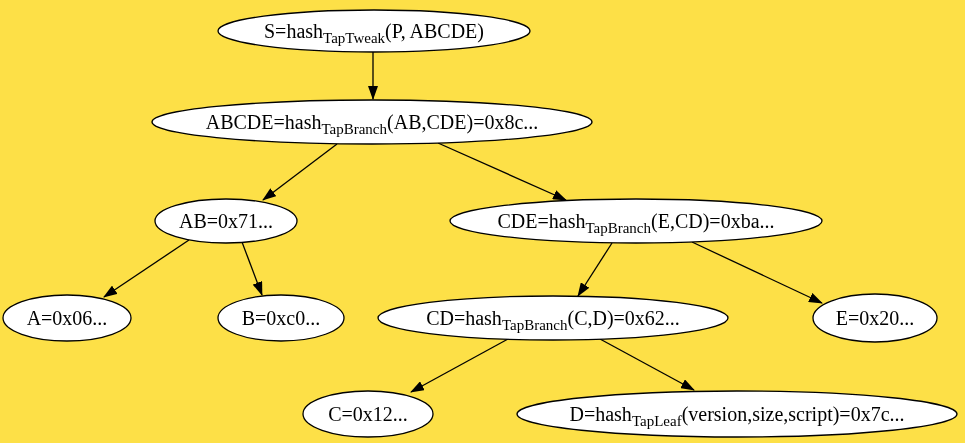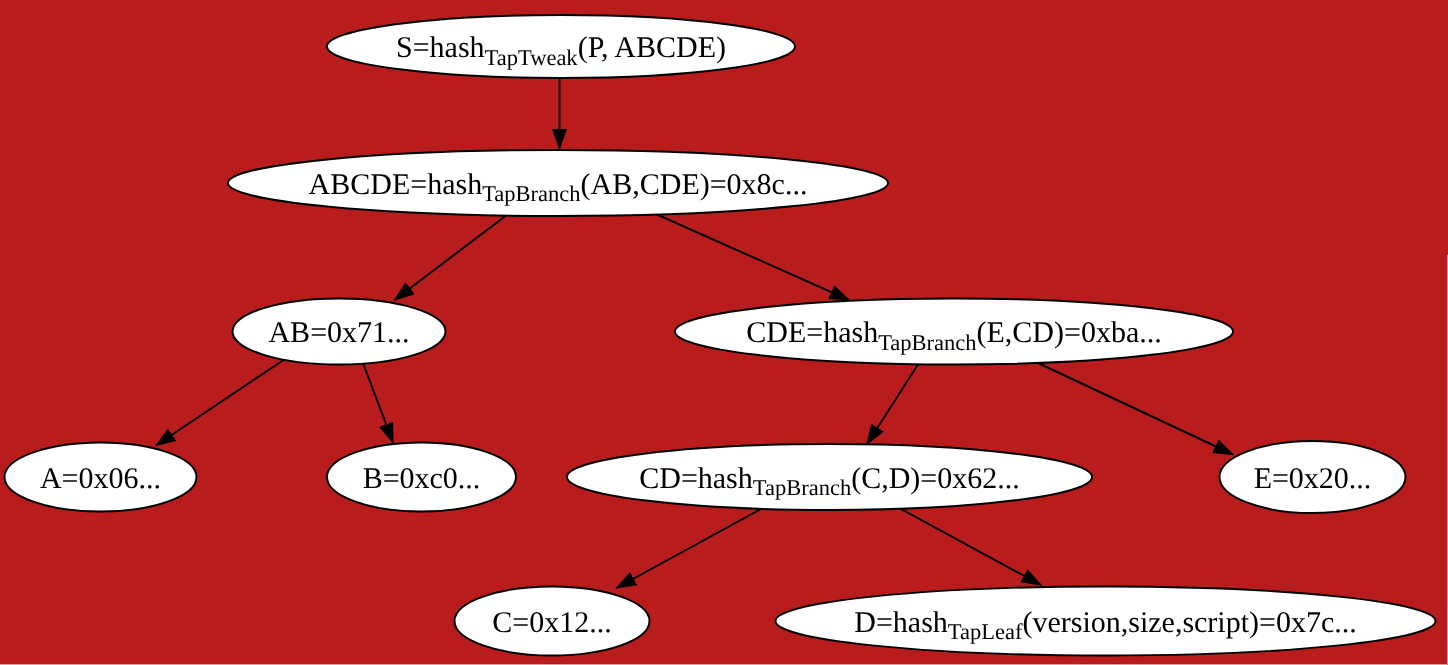--- a/index.html
+++ b/index.html
@@ -18,21 +18,21 @@
     font-family: "Liberation Serif", "DejaVu Serif", serif;
     font-size: 20px;
   }
   svg .sub {
     font-size: 15px;
   }
 </style>
 </head>
 <body>
 
-<div class="canvas" style="background: #b91c1c;">
+<div class="canvas" style="background: #fde047;">
   <svg id="tree-svg" width="965" height="443" viewBox="0 0 965 443">
     <defs>
       <marker id="arrowhead" markerUnits="userSpaceOnUse" markerWidth="14" markerHeight="10" refX="13" refY="5" orient="auto">
         <path id="arrowhead-path" d="M0,0 L14,5 L0,10 z" fill="#000000"></path>
       </marker>
     </defs>
     <g id="edges-layer">
         <line x1="373" y1="52" x2="373" y2="99" stroke="#000000" stroke-width="1.3" marker-end="url(#arrowhead)"></line>
         <line x1="337" y1="144" x2="263" y2="200" stroke="#000000" stroke-width="1.3" marker-end="url(#arrowhead)"></line>
         <line x1="438" y1="143" x2="566" y2="200" stroke="#000000" stroke-width="1.3" marker-end="url(#arrowhead)"></line>

